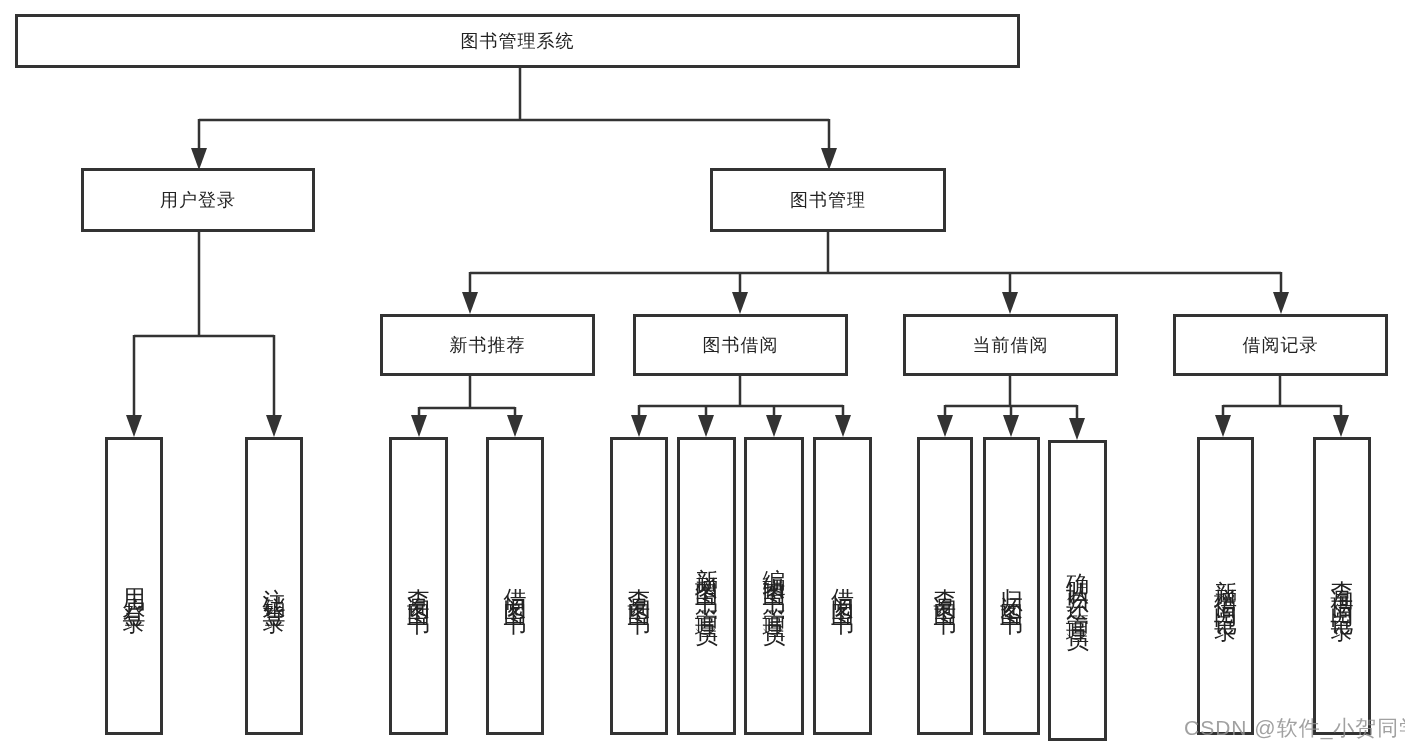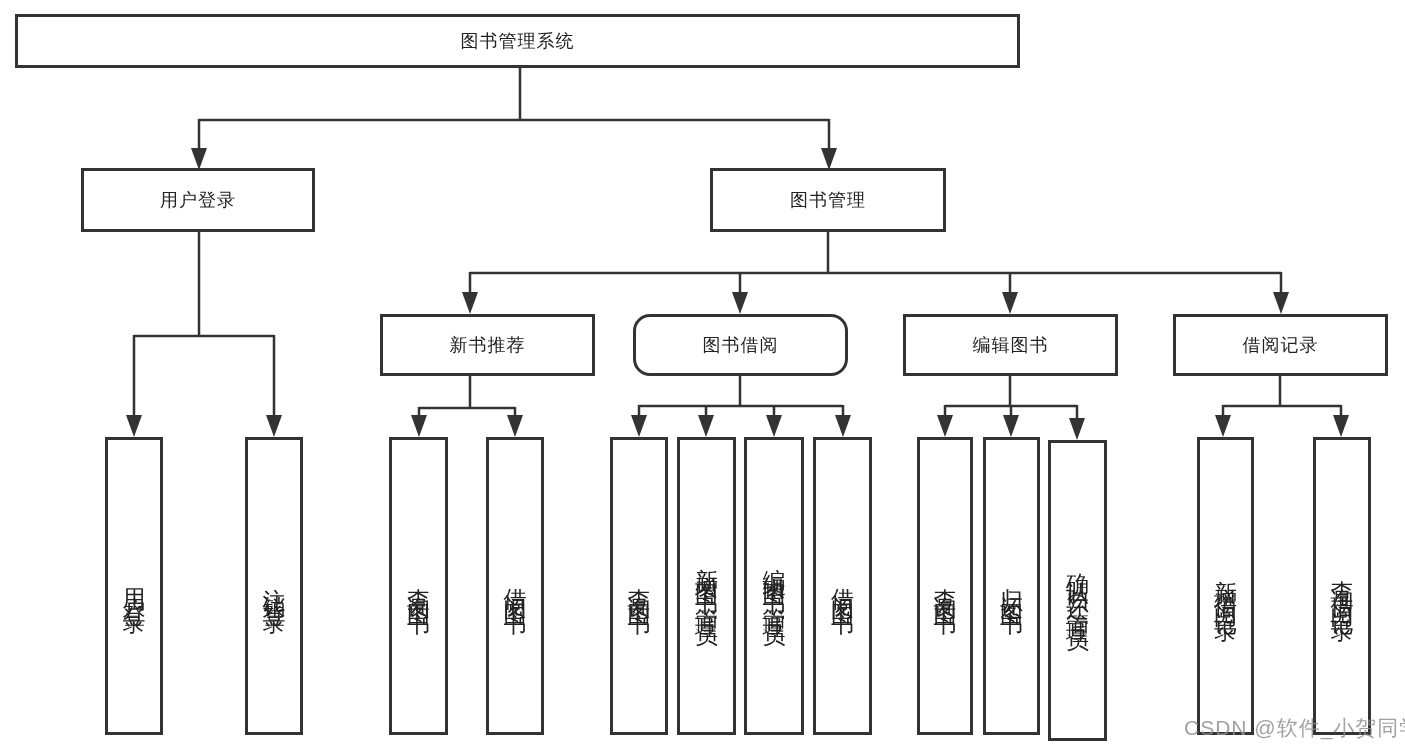--- a/index.html
+++ b/index.html
@@ -110,22 +110,22 @@
     <polygon class="arrowhead" points="1215,415 1231,415 1223,437"></polygon>
     <polygon class="arrowhead" points="1333,415 1349,415 1341,437"></polygon>
   </svg>
 
   <div class="box" style="left:15px; top:14px; width:1005px; height:54px;">图书管理系统</div>
 
   <div class="box" style="left:81px; top:168px; width:234px; height:64px;">用户登录</div>
   <div class="box" style="left:710px; top:168px; width:236px; height:64px;">图书管理</div>
 
   <div class="box" style="left:380px; top:314px; width:215px; height:62px;">新书推荐</div>
-  <div class="box" style="left:633px; top:314px; width:215px; height:62px;border-radius:17px;">图书借阅</div>
-  <div class="box" style="left:903px; top:314px; width:215px; height:62px;">编辑图书</div>
+  <div class="box" style="left:633px; top:314px; width:215px; height:62px;">图书借阅</div>
+  <div class="box" style="left:903px; top:314px; width:215px; height:62px;">当前借阅</div>
   <div class="box" style="left:1173px; top:314px; width:215px; height:62px;">借阅记录</div>
 
   <div class="vbox" style="left:105px; top:437px; width:58px; height:298px;">
     <span class="vtext">用户登录</span>
   </div>
   <div class="vbox" style="left:245px; top:437px; width:58px; height:298px;">
     <span class="vtext">注销登录</span>
   </div>
 
   <div class="vbox" style="left:389px; top:437px; width:59px; height:298px;">

